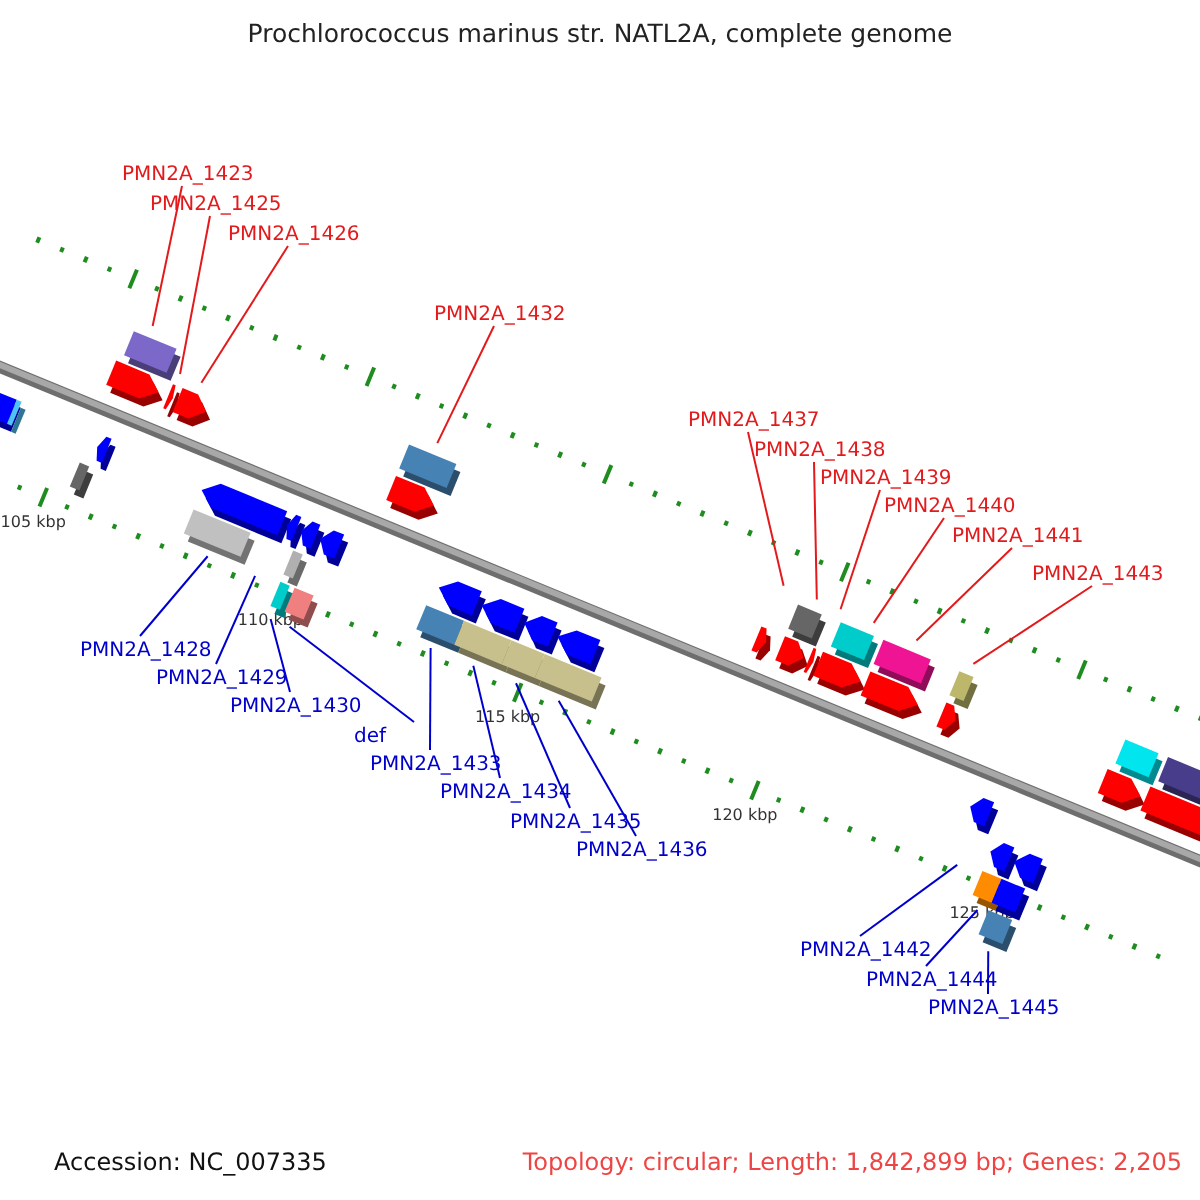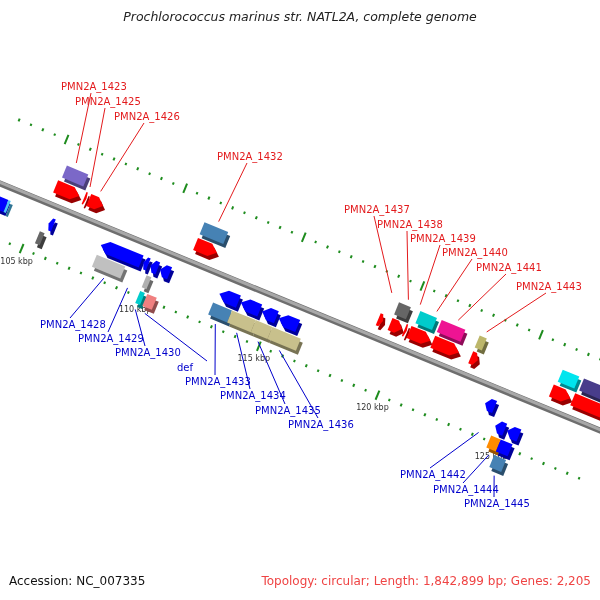--- a/index.html
+++ b/index.html
@@ -1,21 +1,21 @@
 <!DOCTYPE html>
 <html><head>
   <meta charset="utf-8">
   <style>
     html, body { margin: 0; padding: 0; background: #ffffff; }
     body { width: 600px; height: 600px; position: relative; overflow: hidden;
            font-family: "DejaVu Sans", sans-serif; }
     #map { position: absolute; left: 0; top: 0; width: 600px; height: 600px; }
     .title { position: absolute; top: 9px; left: 0; width: 600px; text-align: center;
-             font-style: italic; font-size: 12.5px; color: #222; }
-    .footer-left { position: absolute; left: 9px; top: 574px; font-size: 12px; color: #111; }
+             font-size: 12.5px; color: #222; }
+    .footer-left { position: absolute; left: 27px; top: 574px; font-size: 12px; color: #111; }
     .footer-right { position: absolute; right: 9px; top: 574px; font-size: 12px; color: #ef4444; }
     .lbl { font-family: "DejaVu Sans", sans-serif; font-size: 10px; }
     .tick-lbl { font-family: "DejaVu Sans", sans-serif; font-size: 8px; fill: #333; }
   </style>
 </head>
 <body>
 
 <div class="title">Prochlorococcus marinus str. NATL2A, complete genome</div>
 
 <svg id="map" xmlns="http://www.w3.org/2000/svg" width="600" height="600">

